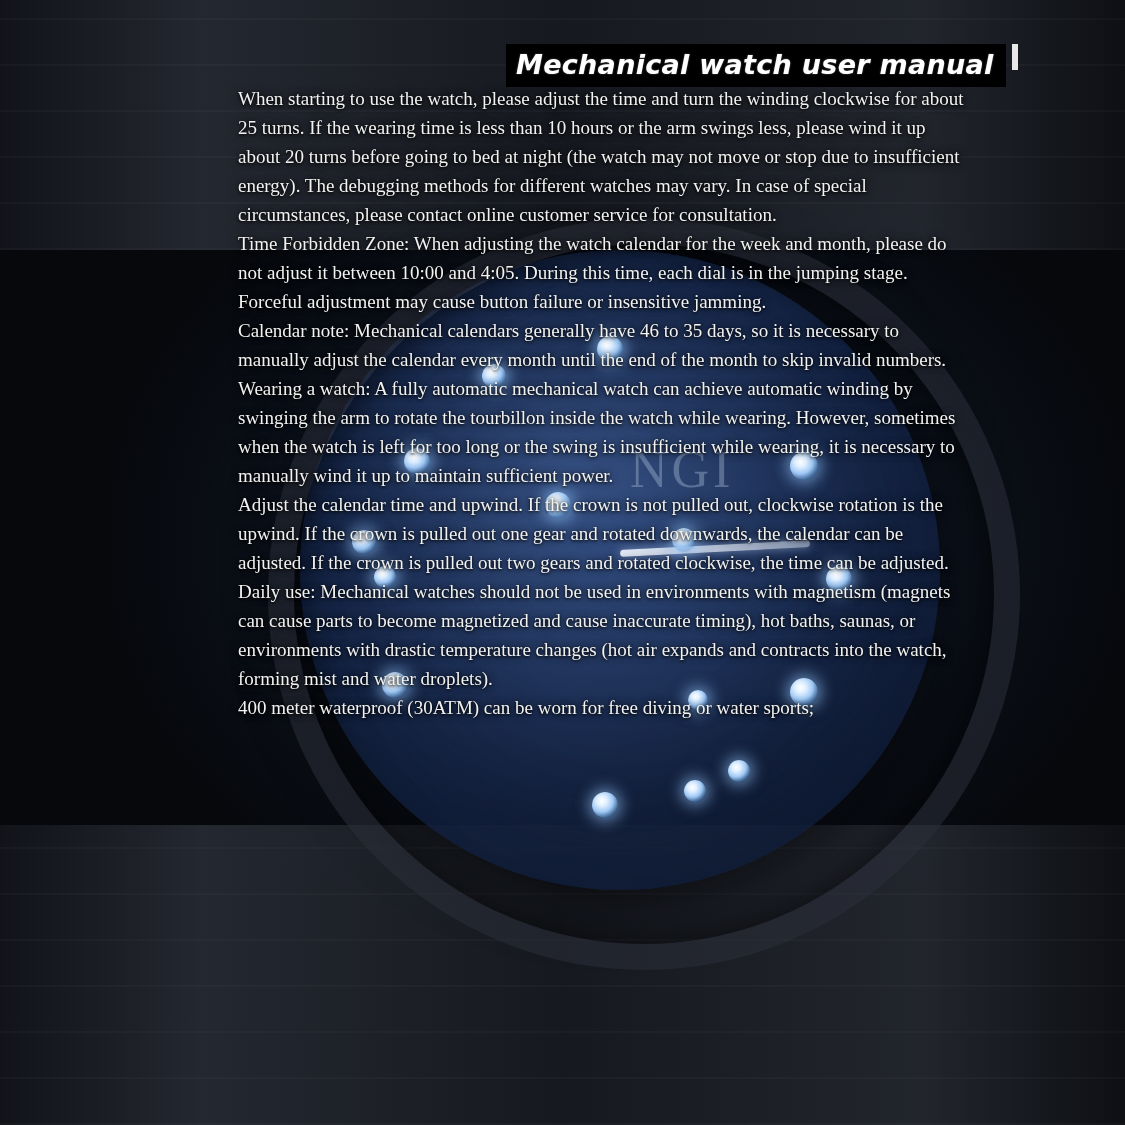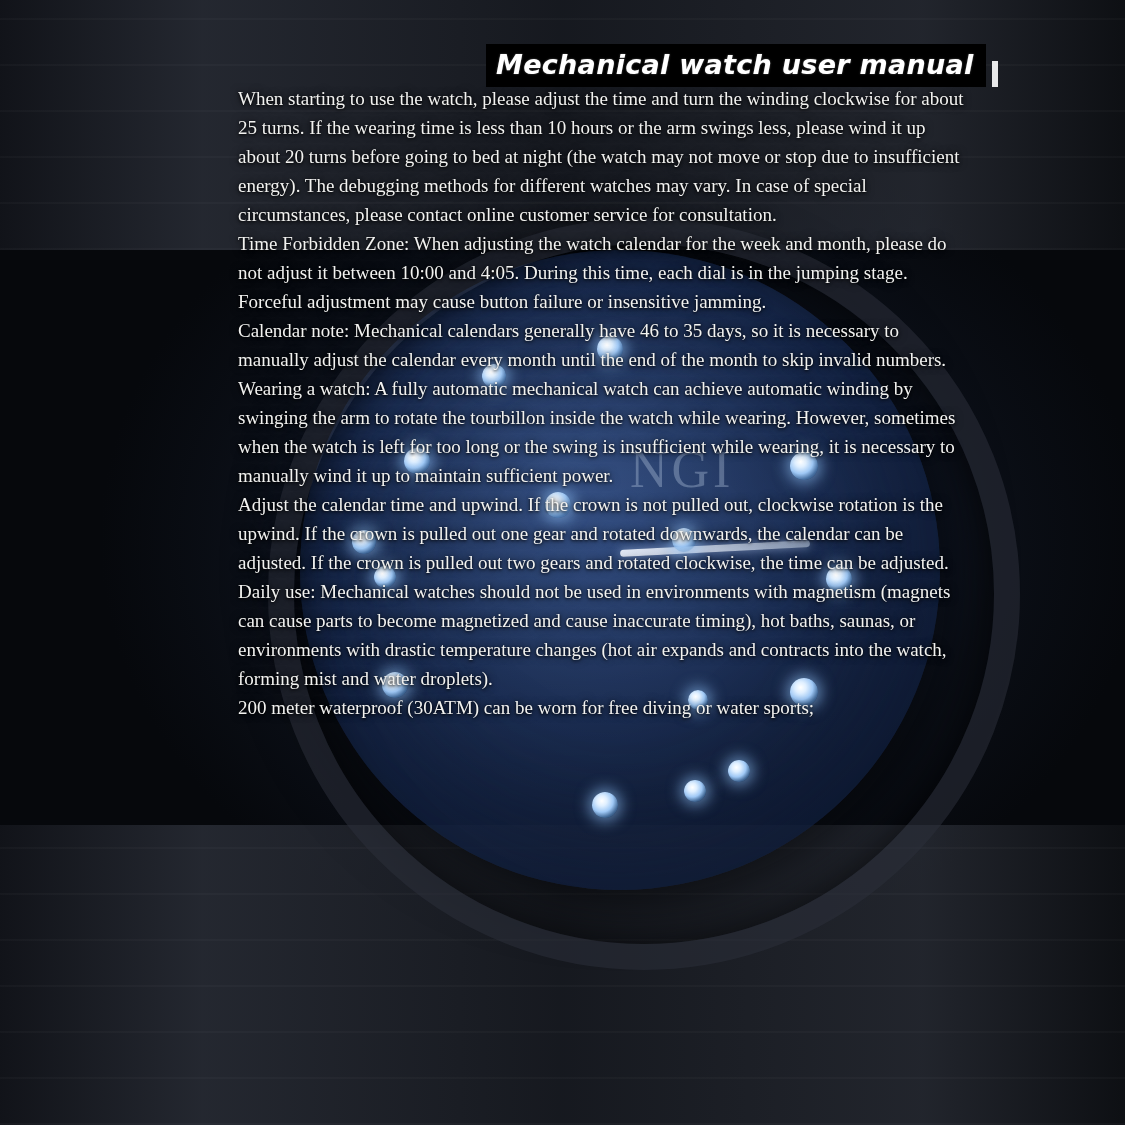--- a/index.html
+++ b/index.html
@@ -83,24 +83,24 @@
   .sparkle {
     position: absolute;
     border-radius: 50%;
     background: radial-gradient(circle at 38% 34%, #ffffff 0%, #dfefff 22%, #9fc8f5 48%, rgba(110,170,230,0.55) 70%, rgba(70,130,200,0) 100%);
     box-shadow: 0 0 14px 4px rgba(150,200,255,0.55);
   }
 
   
   .title-wrap {
     position: absolute;
-    left: 486px;
+    left: 506px;
     top: 44px;
     display: flex;
-    align-items: flex-end;
+    align-items: flex-start;
   }
   .title {
     background: #000;
     color: #ffffff;
     font-family: "DejaVu Sans", sans-serif;
     font-style: italic;
     font-weight: bold;
     font-size: 27px;
     letter-spacing: 0.3px;
     padding: 5px 12px 7px 10px;
@@ -170,16 +170,16 @@
     <div class="title-tick"></div>
   </div>
 
   <div class="body-text">
     <p>When starting to use the watch, please adjust the time and turn the winding clockwise for about 25 turns. If the wearing time is less than 10 hours or the arm swings less, please wind it up about 20 turns before going to bed at night (the watch may not move or stop due to insufficient energy). The debugging methods for different watches may vary. In case of special circumstances, please contact online customer service for consultation.</p>
     <p>Time Forbidden Zone: When adjusting the watch calendar for the week and month, please do not adjust it between 10:00 and 4:05. During this time, each dial is in the jumping stage. Forceful adjustment may cause button failure or insensitive jamming.</p>
     <p>Calendar note: Mechanical calendars generally have 46 to 35 days, so it is necessary to manually adjust the calendar every month until the end of the month to skip invalid numbers.</p>
     <p>Wearing a watch: A fully automatic mechanical watch can achieve automatic winding by swinging the arm to rotate the tourbillon inside the watch while wearing. However, sometimes when the watch is left for too long or the swing is insufficient while wearing, it is necessary to manually wind it up to maintain sufficient power.</p>
     <p>Adjust the calendar time and upwind. If the crown is not pulled out, clockwise rotation is the upwind. If the crown is pulled out one gear and rotated downwards, the calendar can be adjusted. If the crown is pulled out two gears and rotated clockwise, the time can be adjusted.</p>
     <p>Daily use: Mechanical watches should not be used in environments with magnetism (magnets can cause parts to become magnetized and cause inaccurate timing), hot baths, saunas, or environments with drastic temperature changes (hot air expands and contracts into the watch, forming mist and water droplets).</p>
-    <p>200 meter waterproof (30ATM) can be worn for free diving or water sports;</p>
+    <p>400 meter waterproof (30ATM) can be worn for free diving or water sports;</p>
   </div>
 
 </div>
 
 </body></html>

